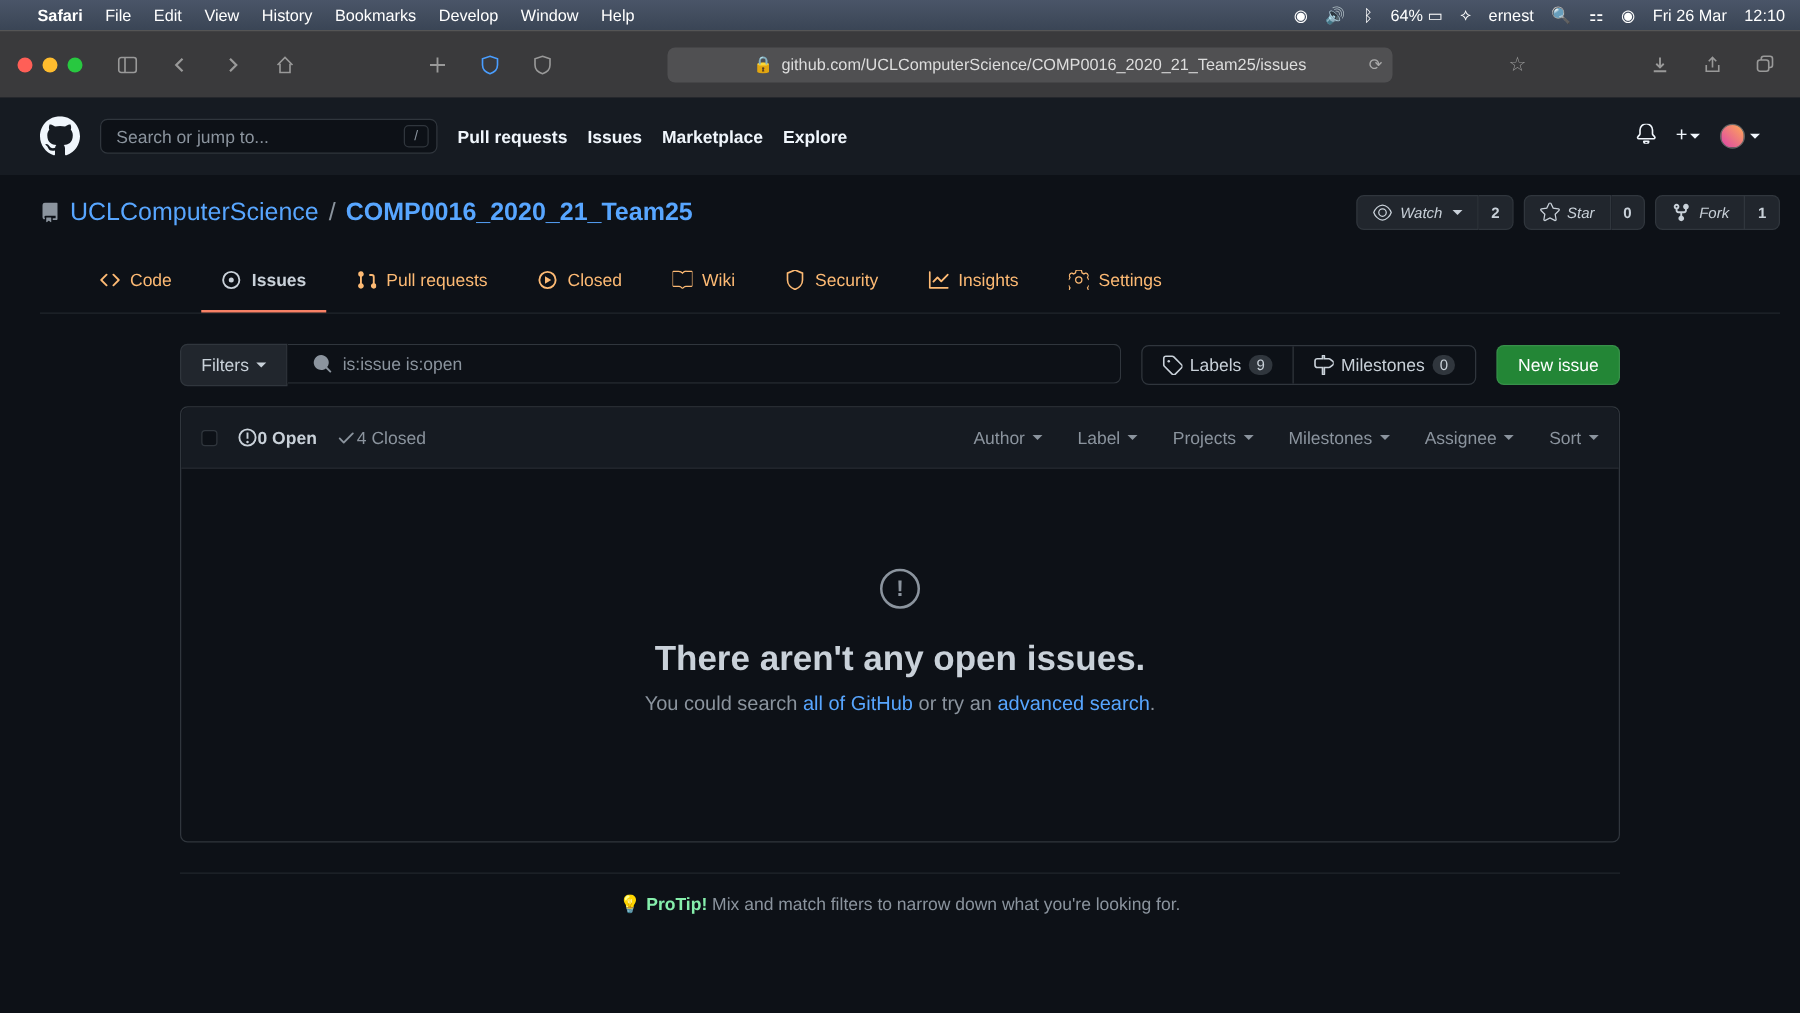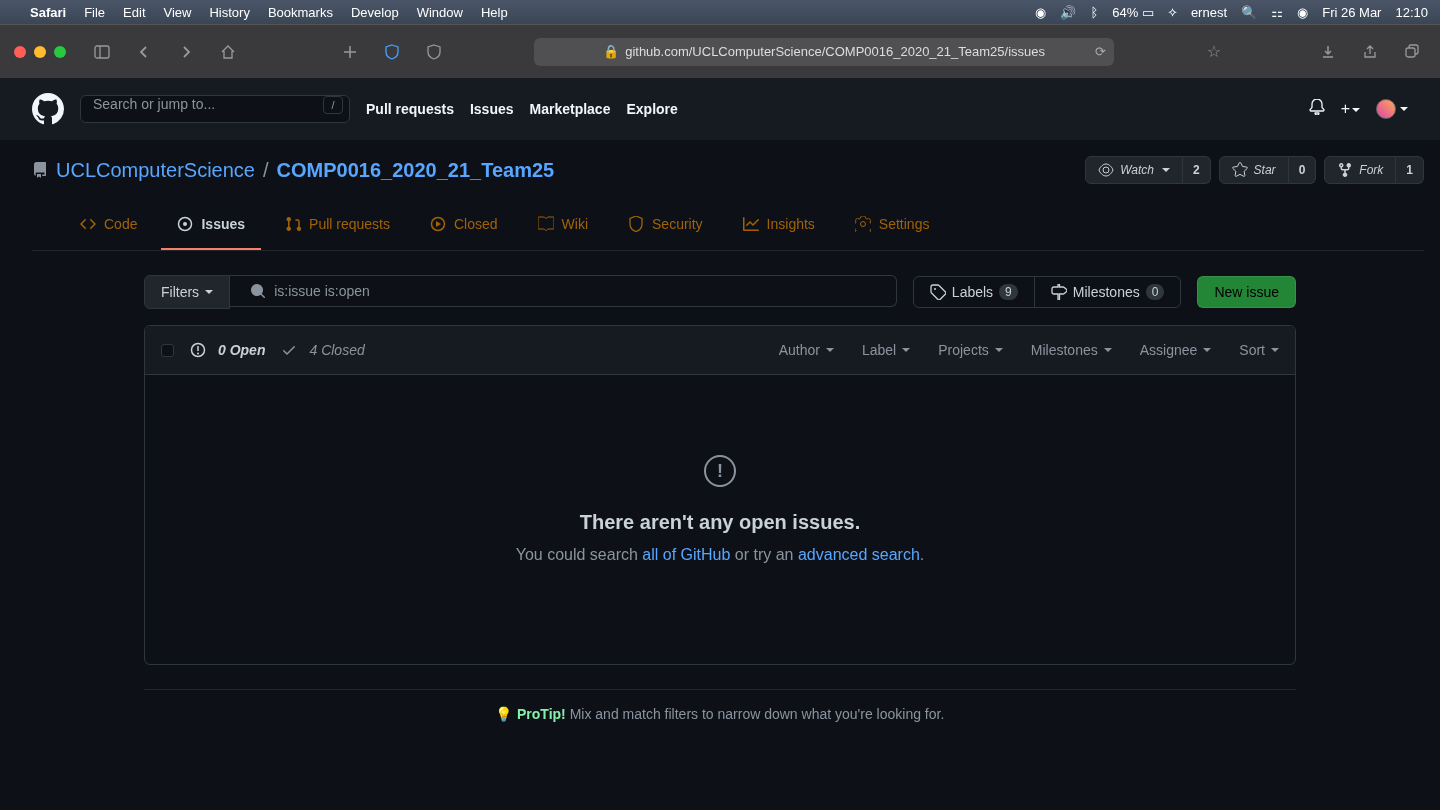--- a/index.html
+++ b/index.html
@@ -19,21 +19,21 @@
 .safari-btn { width: 28px; height: 28px; display: flex; align-items: center; justify-content: center; color: #999; }
 .urlbar { flex: 0 0 580px; margin: 0 auto; height: 28px; background: #505052; border-radius: 6px; display: flex; align-items: center; justify-content: center; font-size: 13px; color: #ddd; position: relative; }
 .urlbar .lock { margin-right: 6px; }
 .urlbar .reload { position: absolute; right: 8px; color: #aaa; }
 .safari-right { display: flex; gap: 14px; margin-left: auto; color: #999; }
 .safari-left-group { display: flex; align-items: center; gap: 14px; }
 
 
 .gh-header { background: #161b22; height: 62px; display: flex; align-items: center; padding: 0 32px; gap: 16px; }
 .gh-logo { width: 32px; height: 32px; color: #f0f6fc; }
-.gh-search { width: 270px; height: 28px; background: #0d1117; border: 1px solid #30363d; border-radius: 6px; display: flex; padding: 0 12px; color: #8b949e; font-size: 14px; position: relative; }
+.gh-search { width: 270px; height: 28px; background: #0d1117; border: 1px solid #30363d; border-radius: 6px; display: flex; align-items: center; padding: 0 12px; color: #8b949e; font-size: 14px; position: relative; }
 .gh-search .slash { position: absolute; right: 6px; border: 1px solid #30363d; border-radius: 4px; width: 20px; height: 18px; display: flex; align-items: center; justify-content: center; font-size: 11px; }
 .gh-nav { display: flex; gap: 16px; }
 .gh-nav a { color: #f0f6fc; font-weight: 600; font-size: 14px; text-decoration: none; }
 .gh-header-right { margin-left: auto; display: flex; align-items: center; gap: 16px; color: #f0f6fc; }
 .avatar { width: 20px; height: 20px; border-radius: 50%; background: linear-gradient(45deg,#d4a,#fa5); border: 1px solid #666; }
 .dropdown-caret { width: 0; height: 0; border-left: 4px solid transparent; border-right: 4px solid transparent; border-top: 4px solid currentColor; display: inline-block; vertical-align: middle; margin-left: 2px; }
 
 
 .repo-head { padding: 16px 16px 0 32px; }
 .repo-title { display: flex; align-items: center; gap: 8px; font-size: 20px; }
@@ -42,48 +42,48 @@
 .repo-title .sep { color: #8b949e; }
 .repo-actions { margin-left: auto; display: flex; gap: 8px; }
 .repo-head-row { display: flex; align-items: center; }
 .btn-group { display: flex; }
 .btn { background: #21262d; border: 1px solid #30363d; color: #c9d1d9; font-size: 12px; height: 28px; display: flex; align-items: center; padding: 0 12px; gap: 6px; }
 .btn:first-child { border-radius: 6px 0 0 6px; font-style: italic; }
 .btn.count { border-left: none; border-radius: 0 6px 6px 0; font-weight: 600; padding: 0 10px; }
 
 
 .repo-tabs { display: flex; padding: 0 32px; margin-top: 24px; border-bottom: 1px solid #21262d; gap: 8px; }
-.repo-tab { display: flex; align-items: center; gap: 8px; padding: 8px 16px 16px 16px; color: #a16207; font-size: 14px; border-bottom: 2px solid transparent; }
+.repo-tab { display: flex; align-items: center; gap: 8px; padding: 8px 16px 16px 16px; color: #fdba74; font-size: 14px; border-bottom: 2px solid transparent; }
 .repo-tab.active { color: #c9d1d9; font-weight: 600; border-bottom-color: #f78166; }
 .repo-tab svg { width: 16px; height: 16px; }
 
 
 .container { max-width: 1216px; margin: 0 auto; padding: 24px 32px; }
 .issues-toolbar { display: flex; gap: 16px; align-items: center; margin-bottom: 16px; }
 .filter-group { display: flex; flex: 1; }
 .filter-btn { background: #21262d; border: 1px solid #30363d; border-radius: 6px 0 0 6px; height: 32px; display: flex; align-items: center; padding: 16px 16px; font-size: 14px; gap: 4px; }
 .filter-input { flex: 1; background: #0d1117; border: 1px solid #30363d; border-left: none; border-radius: 0 6px 6px 0; height: 32px; display: flex; align-items: center; padding: 0 20px; gap: 8px; color: #8b949e; font-size: 14px; }
 .pill-group { display: flex; border: 1px solid #30363d; border-radius: 6px; height: 32px; overflow: hidden; }
 .pill { display: flex; align-items: center; gap: 6px; padding: 0 16px; font-size: 14px; color: #c9d1d9; }
 .pill + .pill { border-left: 1px solid #30363d; }
 .counter { background: #30363d; border-radius: 10px; padding: 1px 6px; font-size: 12px; color: #c9d1d9; }
-.btn-primary { background: #238636; color: #000000; border: 1px solid rgba(240,246,252,0.1); border-radius: 6px; height: 32px; display: flex; align-items: center; padding: 0 16px; font-size: 14px; font-weight: 500; }
+.btn-primary { background: #238636; color: #ffffff; border: 1px solid rgba(240,246,252,0.1); border-radius: 6px; height: 32px; display: flex; align-items: center; padding: 0 16px; font-size: 14px; font-weight: 500; }
 
 .issue-box { border: 1px solid #30363d; border-radius: 6px; }
 .issue-box-header { display: flex; align-items: center; padding: 16px; background: #161b22; border-bottom: 1px solid #30363d; border-radius: 6px 6px 0 0; gap: 16px; font-size: 14px; }
 .issue-box-header .tabs { display: flex; gap: 16px; align-items: center; }
-.issue-box-header .state { display: flex; align-items: center; gap: 12px; color: #8b949e; font-style: italic; }
+.issue-box-header .state { display: flex; align-items: center; gap: 0; color: #8b949e; }
 .issue-box-header .state.active { color: #c9d1d9; font-weight: 600; }
 .issue-box-header .filters-right { margin-left: auto; display: flex; gap: 28px; color: #8b949e; }
 .filter-dd { display: flex; align-items: center; gap: 4px; }
 .checkbox { width: 13px; height: 13px; border: 1px solid #30363d; border-radius: 3px; background: #0d1117; }
 
 .empty-state { text-align: center; padding: 80px 40px 100px 40px; }
 .empty-state .big-icon { width: 32px; height: 32px; color: #8b949e; margin: 0 auto 24px auto; border: 2px solid #8b949e; border-radius: 50%; display: flex; align-items: center; justify-content: center; font-size: 18px; font-weight: bold; }
-.empty-state h3 { font-size: 20px; color: #c9d1d9; font-weight: 600; margin-bottom: 12px; }
+.empty-state h3 { font-size: 28px; color: #c9d1d9; font-weight: 600; margin-bottom: 12px; }
 .empty-state p { color: #8b949e; font-size: 16px; }
 .empty-state a { color: #58a6ff; text-decoration: none; }
 
 .protip { text-align: center; padding: 16px; color: #8b949e; font-size: 14px; border-top: 1px solid #21262d; margin-top: 24px; }
 .protip strong { color: #86efac; }
 
 svg { fill: currentColor; }
 .icon16 { width: 16px; height: 16px; flex-shrink: 0; }
 </style>
 </head>

